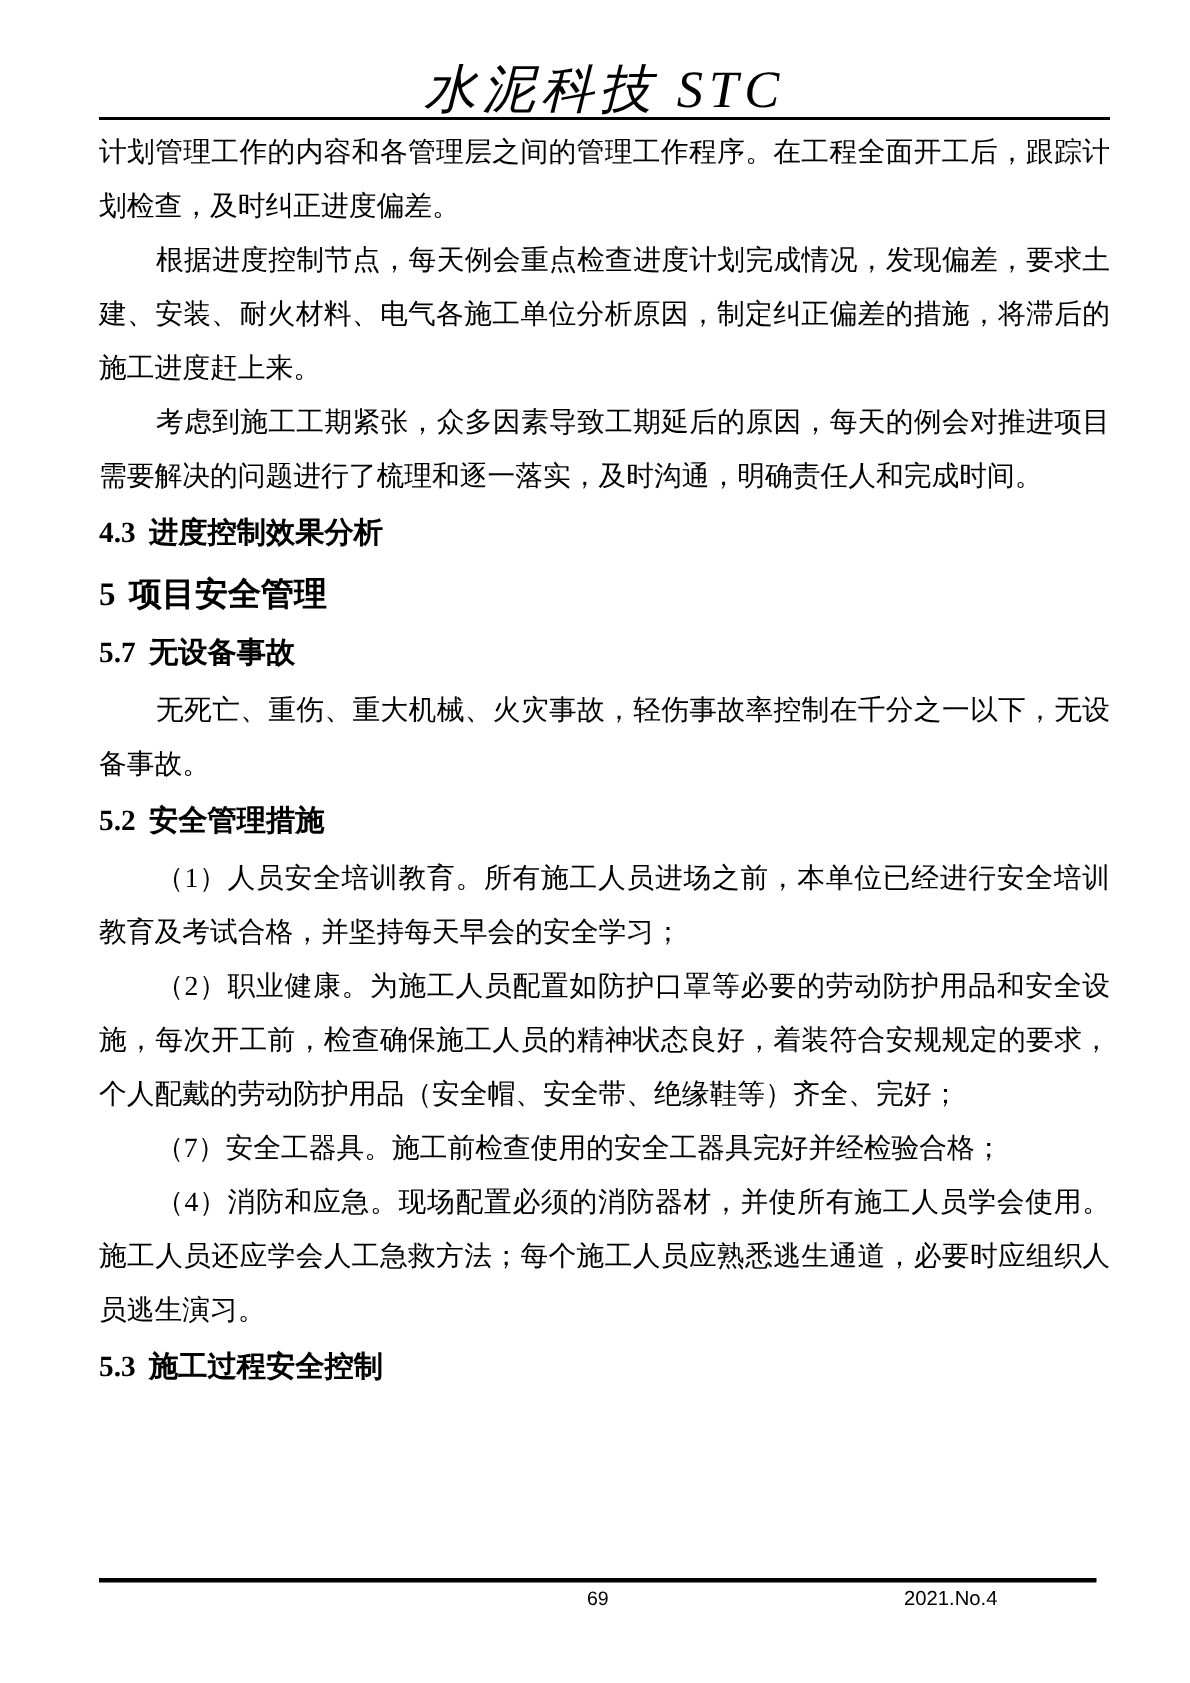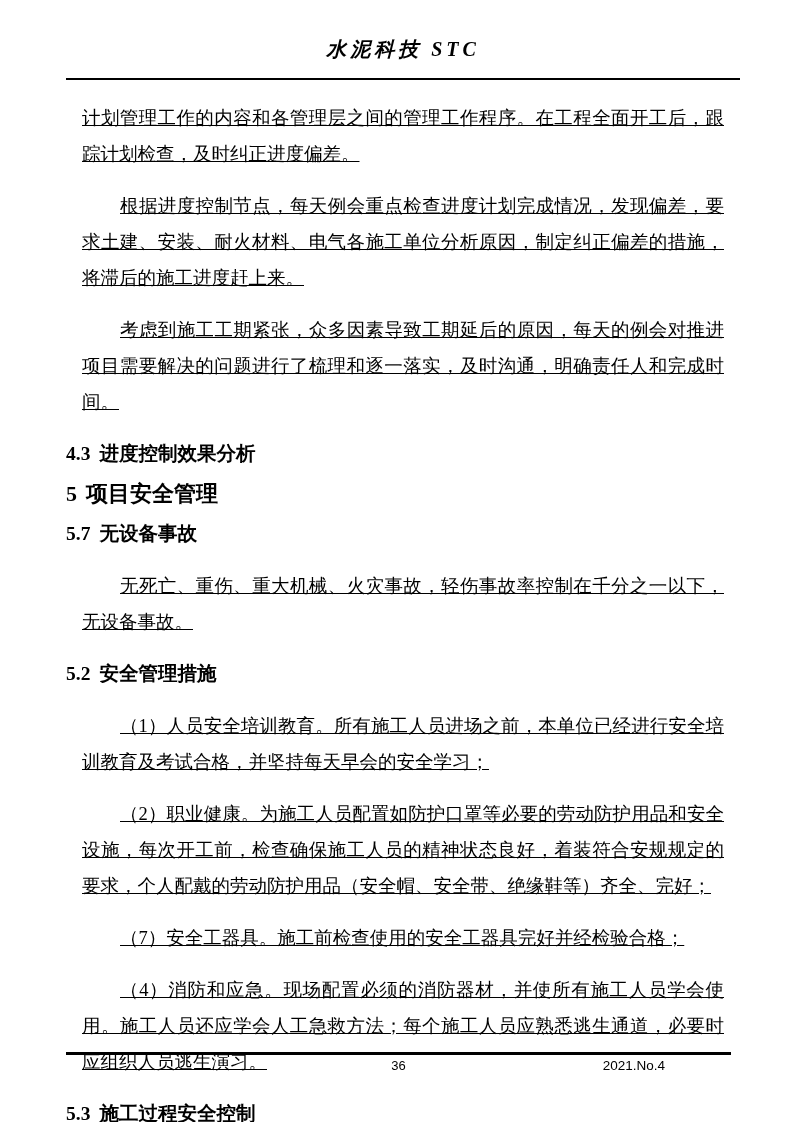--- a/index.html
+++ b/index.html
@@ -20,22 +20,22 @@
   .page-header {
     position: absolute;
     top: 36px;
     left: 66px;
     right: 53px;
     text-align: center;
   }
   .journal-title {
     font-family: "Liberation Serif", "DejaVu Serif", serif;
     font-style: italic;
-    font-weight: bold;
-    font-size: 20px;
+    font-weight: normal;
+    font-size: 35px;
     letter-spacing: 4px;
     white-space: nowrap;
   }
   .header-rule {
     position: absolute;
     top: 78px;
     left: 66px;
     right: 53px;
     height: 0;
     border-top: 2px solid #000000;
@@ -44,23 +44,22 @@
   .content {
     position: absolute;
     top: 84px;
     left: 66px;
     right: 53px;
     font-size: 18.5px;
     line-height: 36px;
     text-align: justify;
   }
   p.body-para {
-    margin: 16px;
+    margin: 0;
     text-indent: 38px;
-    text-decoration: underline;
   }
   p.body-para.no-indent {
     text-indent: 0;
   }
   .sec-heading {
     margin: 2px 0;
     font-weight: bold;
     text-align: left;
     line-height: 36px;
   }
@@ -143,16 +142,16 @@
 
     <p class="body-para">（4）消防和应急。现场配置必须的消防器材，并使所有施工人员学会使用。施工人员还应学会人工急救方法；每个施工人员应熟悉逃生通道，必要时应组织人员逃生演习。</p>
 
     <h2 class="sec-heading tight">
       <span class="sec-num">5.3</span><span>施工过程安全控制</span>
     </h2>
 
   </main>
 
   <div class="footer-rule"></div>
-  <div class="footer-page-number">36</div>
+  <div class="footer-page-number">69</div>
   <div class="footer-issue">2021.No.4</div>
 
 </div>
 
 </body></html>

